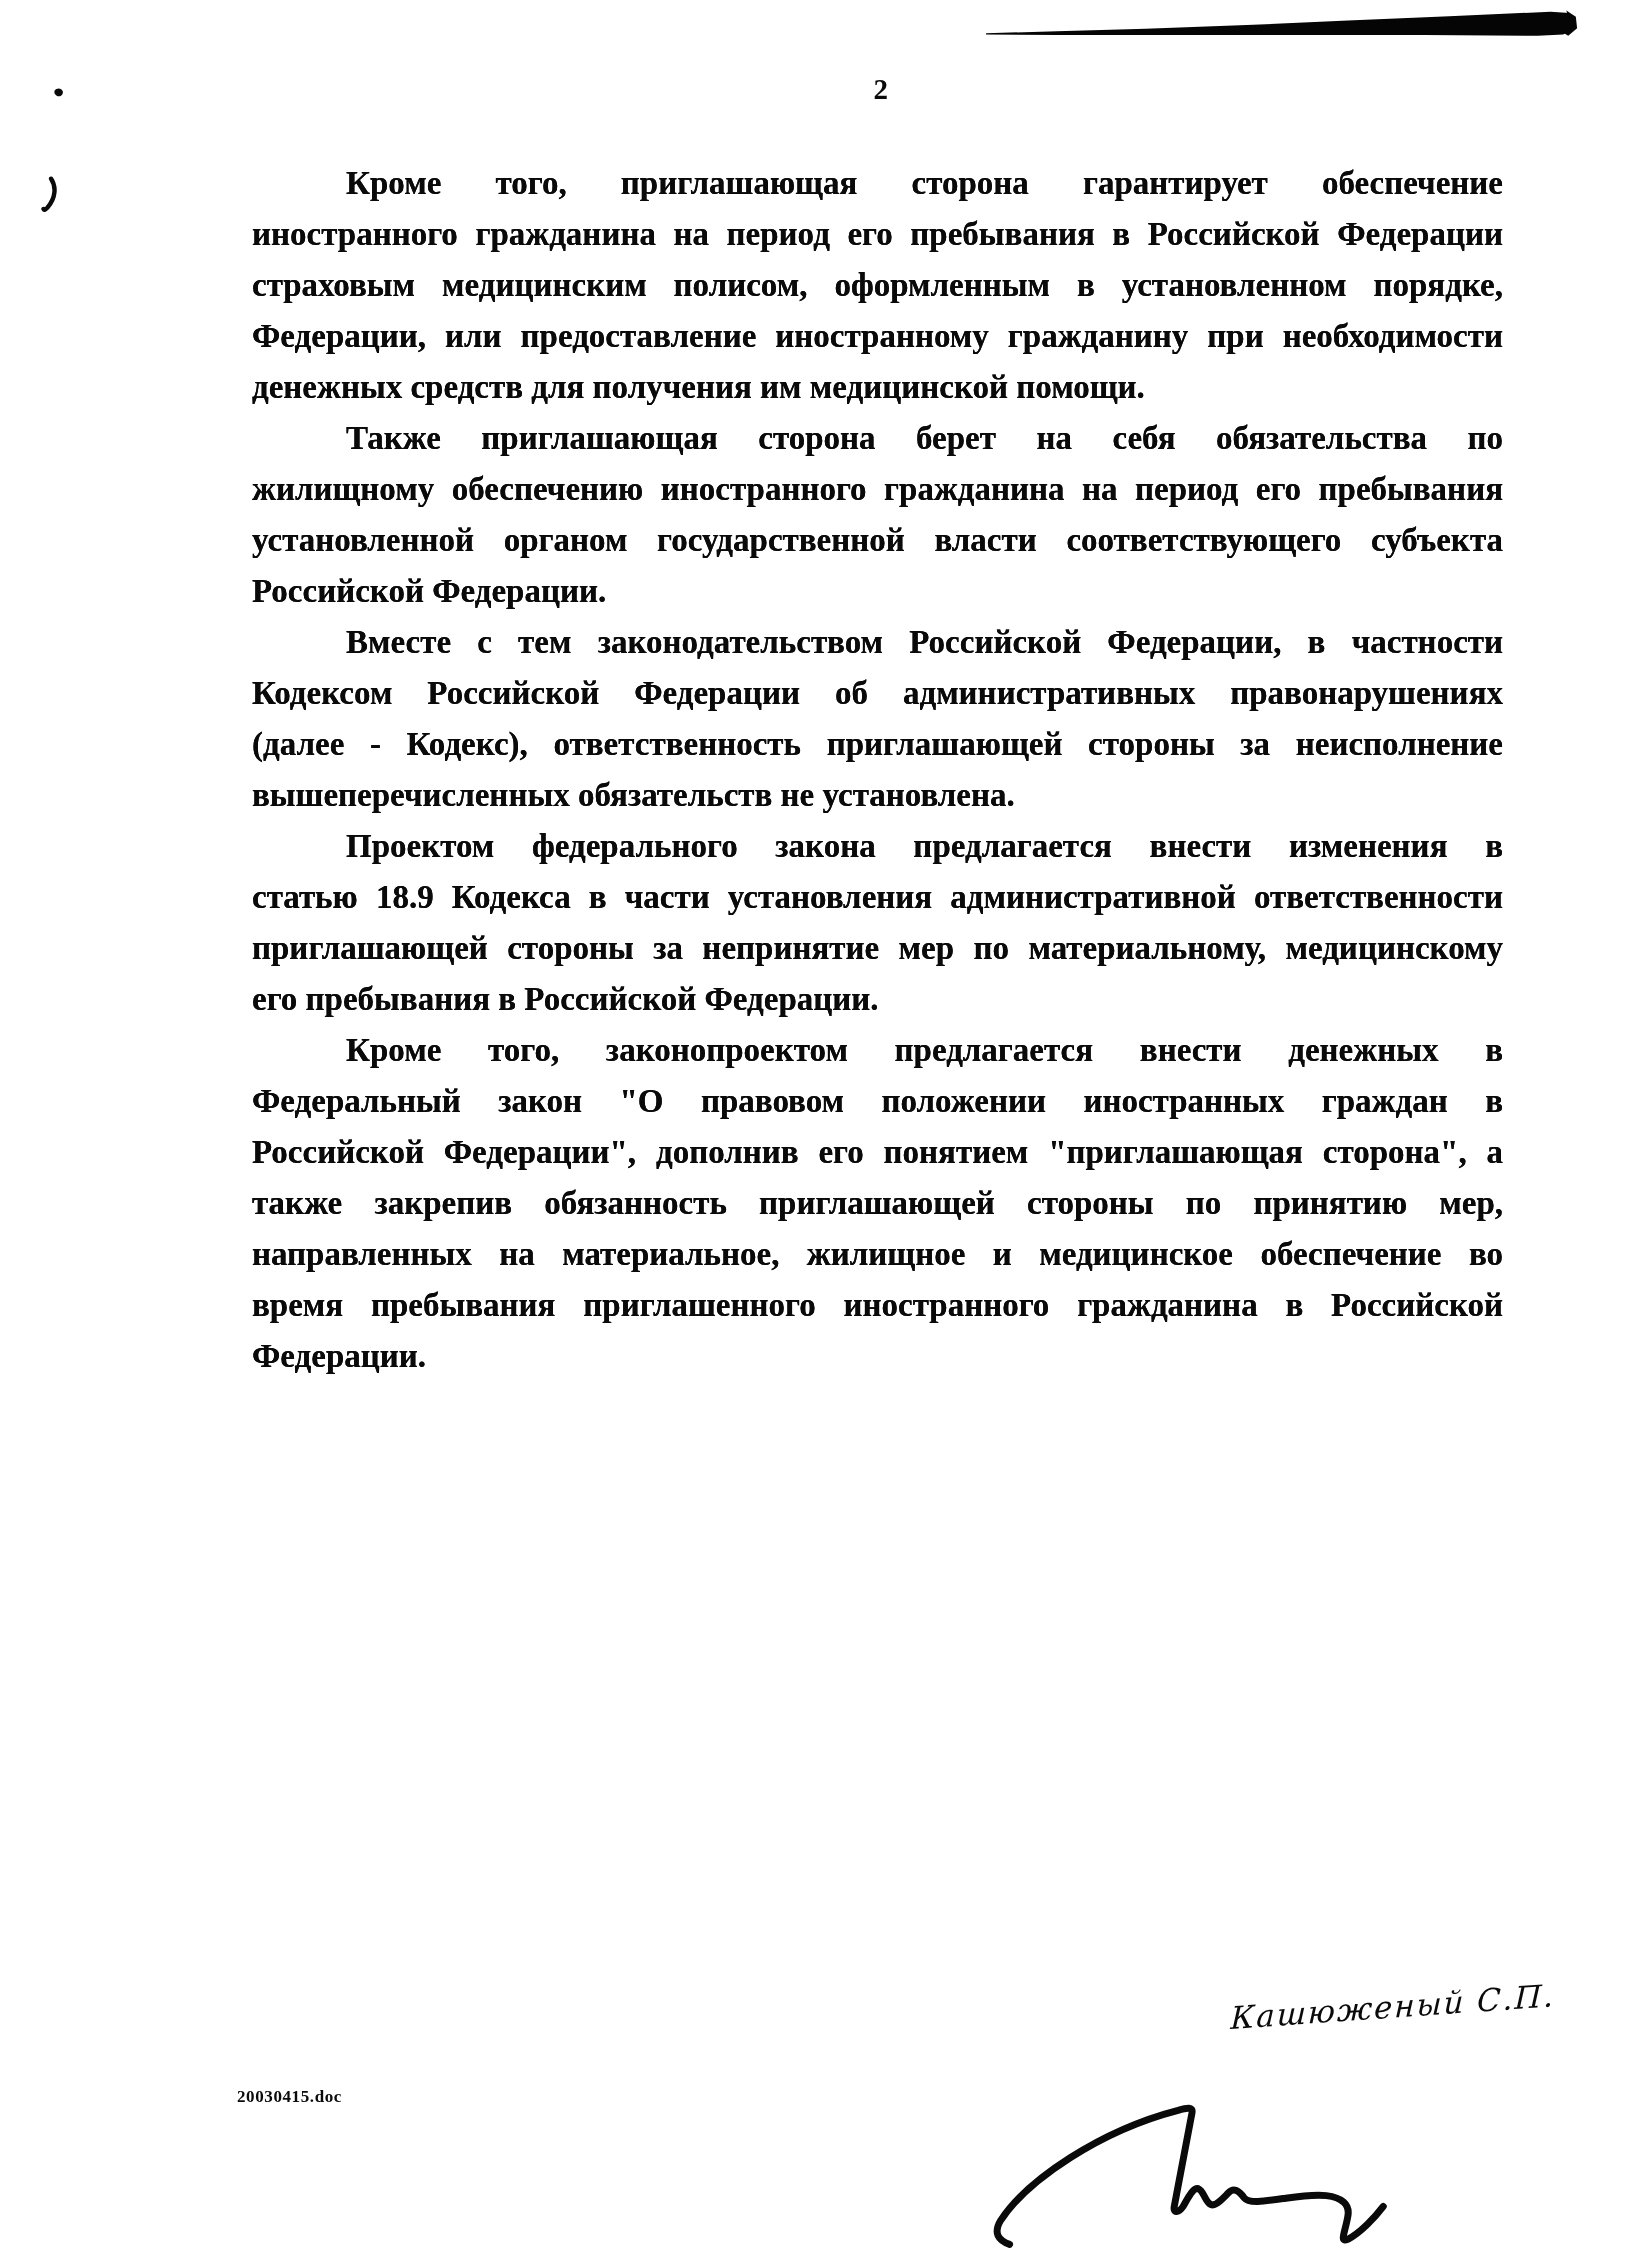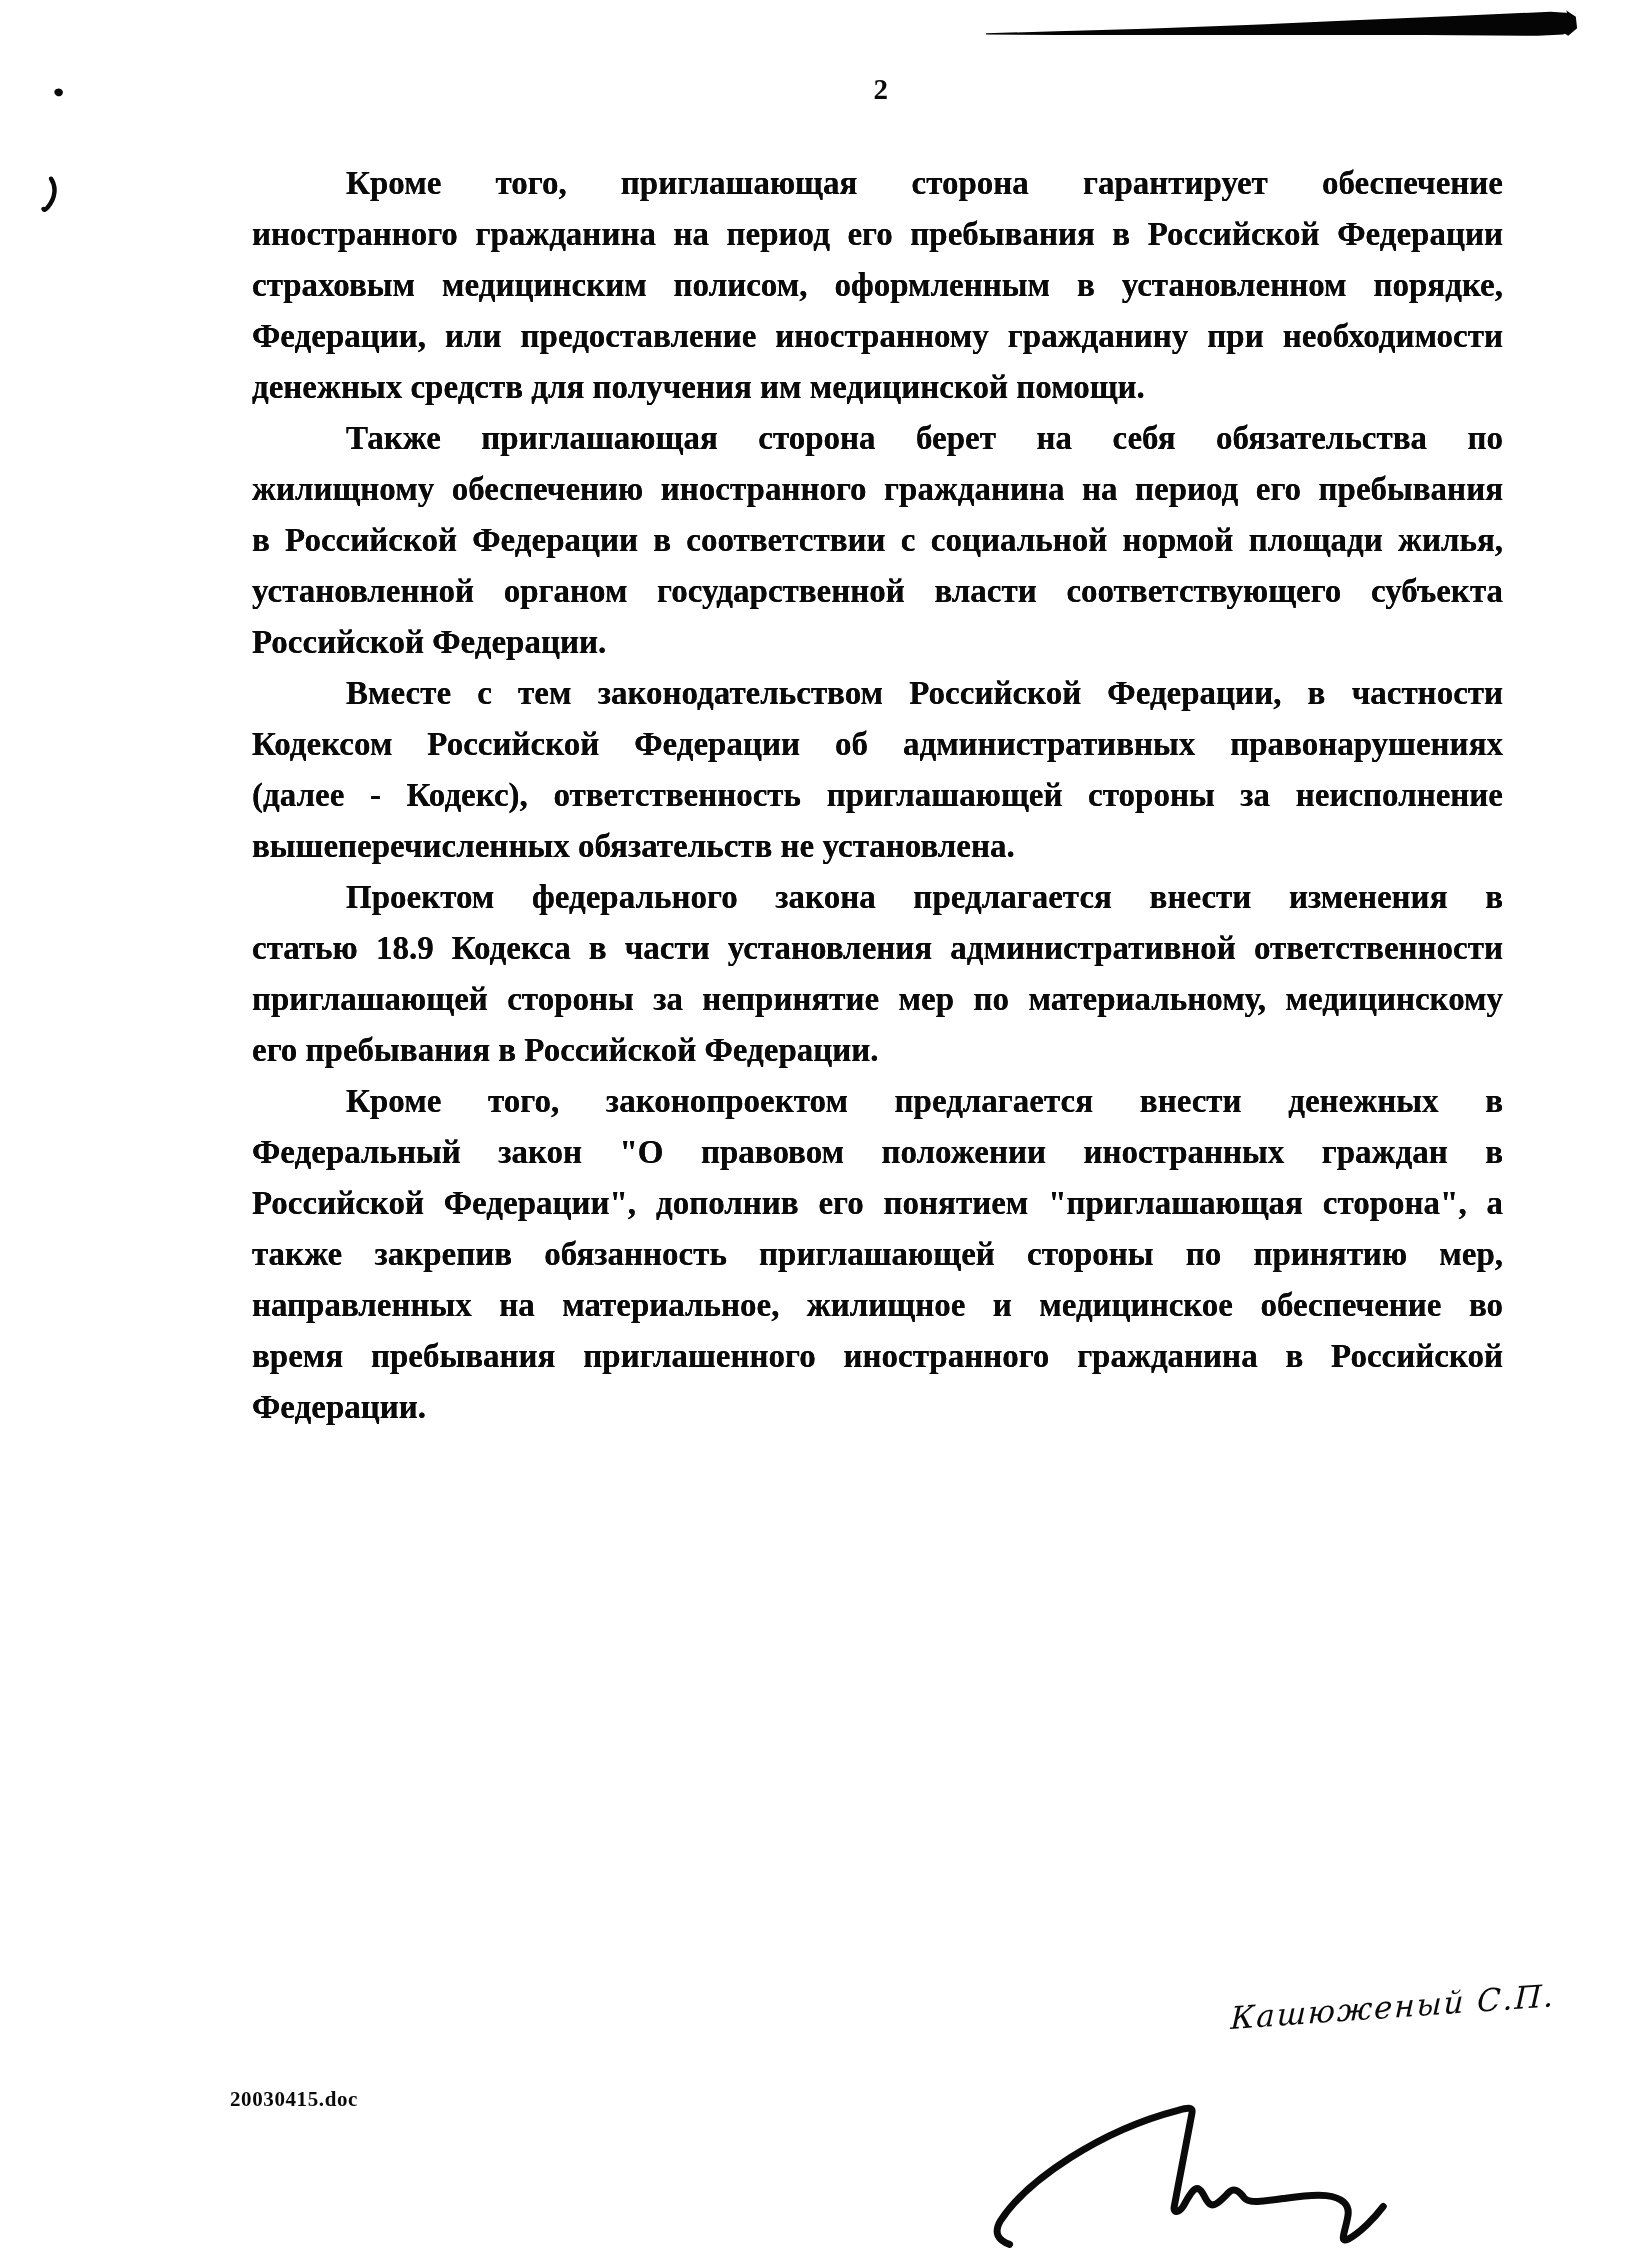--- a/index.html
+++ b/index.html
@@ -64,23 +64,23 @@
   }
   .in { text-indent: 94px; }
   .last {
     white-space: nowrap;
     text-align: right;
     text-align-last: left;
   }
 
   
   .footer-filename {
-    left: 230px;
+    left: 237px;
     top: 2087px;
-    font-size: 21px;
+    font-size: 17px;
     font-weight: bold;
     letter-spacing: 0.6px;
   }
   .signature-name {
     left: 1230px;
     top: 2000px;
     font-size: 31px;
     font-family: "DejaVu Serif", serif;
     font-style: italic;
     letter-spacing: 1.9px;
@@ -118,21 +118,20 @@
     <p class="ln jf in">Кроме того, приглашающая сторона гарантирует обеспечение</p>
     <p class="ln jf">иностранного гражданина на период его пребывания в Российской Федерации</p>
     <p class="ln jf">страховым медицинским полисом, оформленным в установленном порядке,</p>
     <p class="ln jf">Федерации, или предоставление иностранному гражданину при необходимости</p>
     <p class="ln last">денежных средств для получения им медицинской помощи.</p>
   </div>
 
   <div>
     <p class="ln jf in">Также приглашающая сторона берет на себя обязательства по</p>
     <p class="ln jf">жилищному обеспечению иностранного гражданина на период его пребывания</p>
-    <p class="ln jf">в Российской Федерации в соответствии с социальной нормой площади жилья,</p>
     <p class="ln jf">установленной органом государственной власти соответствующего субъекта</p>
     <p class="ln last">Российской Федерации.</p>
   </div>
 
   <div>
     <p class="ln jf in">Вместе с тем законодательством Российской Федерации, в частности</p>
     <p class="ln jf">Кодексом Российской Федерации об административных правонарушениях</p>
     <p class="ln jf">(далее - Кодекс), ответственность приглашающей стороны за неисполнение</p>
     <p class="ln last">вышеперечисленных обязательств не установлена.</p>
   </div>

